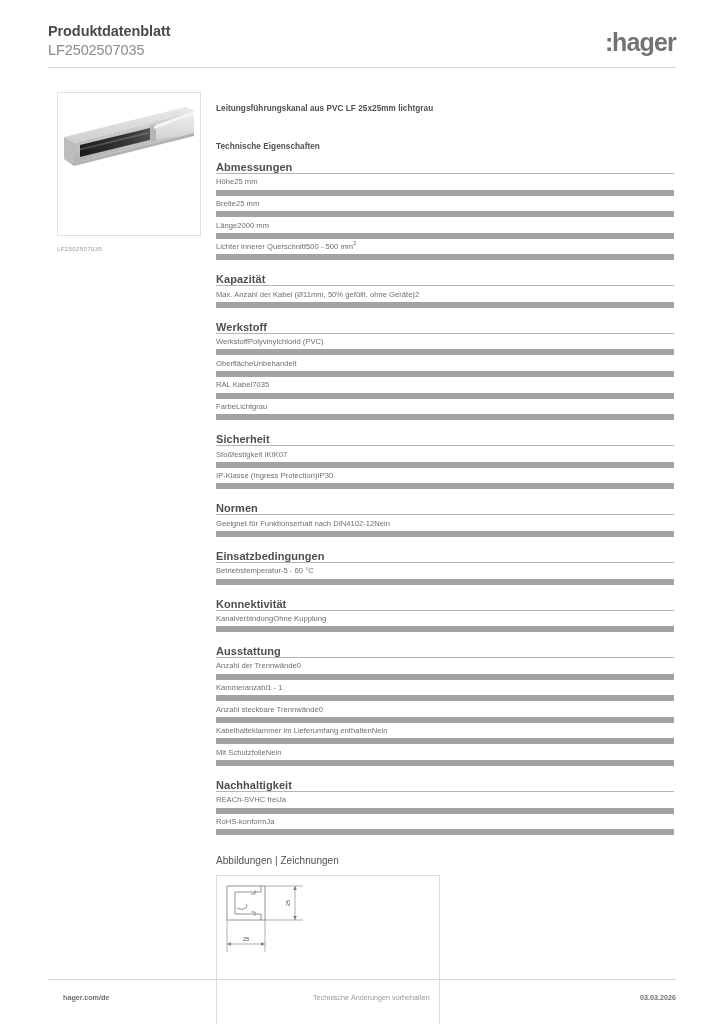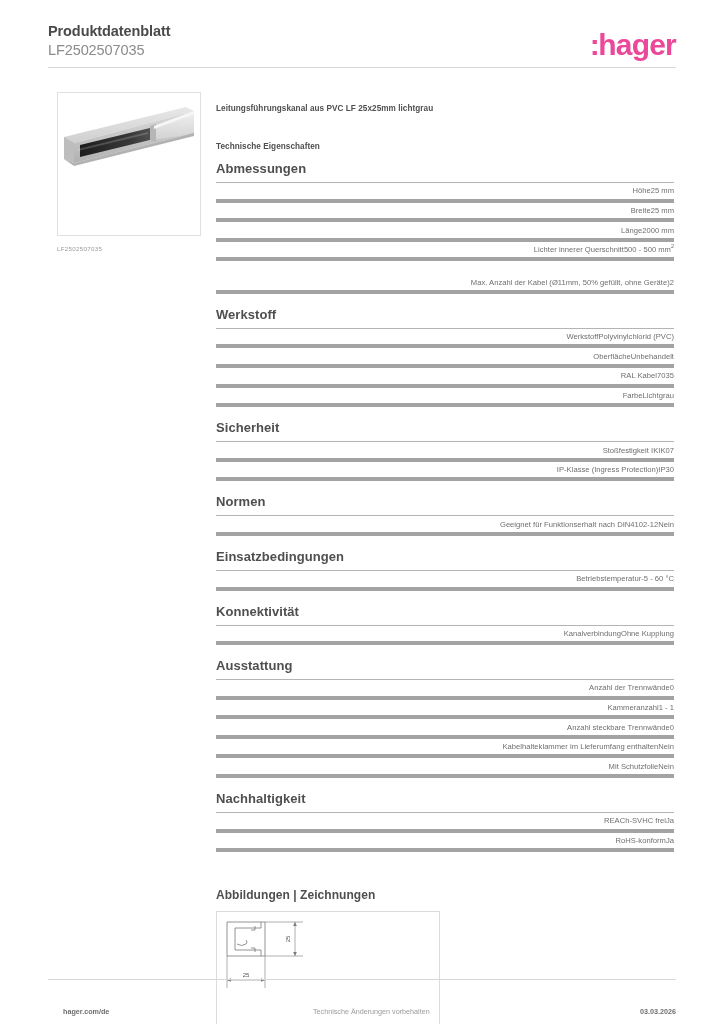--- a/index.html
+++ b/index.html
@@ -39,23 +39,23 @@
     letter-spacing: -0.1px;
   }
   .doc-subtitle {
     font-size: 14.5px;
     font-weight: normal;
     color: #8c8c8c;
     letter-spacing: -0.1px;
     margin-top: 1px;
   }
   .logo {
-    font-size: 30px;
+    font-size: 25px;
     font-weight: bold;
-    color: #ec4899;
+    color: #737373;
     letter-spacing: -0.8px;
     line-height: 1;
     margin-top: 8px;
   }
   .logo .colon { letter-spacing: -1.5px; }
 
   .header-rule {
     position: absolute;
     left: 48px;
     top: 67px;
@@ -104,48 +104,48 @@
   .tech-title {
     font-size: 8.2px;
     font-weight: bold;
     color: #4f4f4f;
     letter-spacing: 0.05px;
     margin-bottom: 10px;
   }
 
   .spec-group { margin-bottom: 13px; }
   .group-title {
-    font-size: 13px;
+    font-size: 11px;
     font-weight: bold;
     color: #4f4f4f;
     letter-spacing: 0.05px;
-    padding-bottom: 6px;
+    padding-bottom: 0;
     border-bottom: 1px solid #b4b4b4;
   }
   .spec-row {
     display: flex;
-    justify-content: flex-end;
+    justify-content: flex-start;
     align-items: baseline;
     font-size: 7.6px;
     color: #6e6e6e;
-    border-bottom: 4px solid #a3a3a3;
+    border-bottom: 6px solid #a3a3a3;
     padding: 3.4px 0 3.2px 0;
     letter-spacing: 0.02px;
   }
   .spec-label { white-space: nowrap; }
   .spec-value { white-space: nowrap; text-align: right; }
   .spec-value sup { font-size: 5.4px; vertical-align: super; line-height: 0; }
 
   
   .drawings-title {
-    font-size: 12px;
-    font-weight: bold;
+    font-size: 10px;
+    font-weight: normal;
     color: #4f4f4f;
     letter-spacing: 0.05px;
-    margin-top: 36px;
+    margin-top: 20px;
     margin-bottom: 9px;
   }
   .drawing-box {
     width: 224px;
     height: 228px;
     border: 1px solid #dcdcdc;
     background: #ffffff;
     position: relative;
   }
   .drawing-box svg { display: block; }
@@ -155,21 +155,21 @@
     position: absolute;
     left: 48px;
     bottom: 44px;
     width: 628px;
     height: 1px;
     background: #d8d8d8;
   }
   .footer {
     position: absolute;
     left: 48px;
-    bottom: 8px;
+    bottom: 22px;
     width: 628px;
     display: flex;
     justify-content: space-between;
     align-items: baseline;
     font-size: 7.2px;
     padding-left: 15px;
   }
   .footer-left { font-weight: bold; color: #6e6e6e; }
   .footer-center { color: #9a9a9a; position: absolute; left: 50%; transform: translateX(-42%); }
   .footer-right { font-weight: bold; color: #6e6e6e; }
@@ -252,20 +252,21 @@
           <div class="spec-row">
             <span class="spec-label">Länge</span>
             <span class="spec-value">2000 mm</span>
           </div>
           <div class="spec-row">
             <span class="spec-label">Lichter innerer Querschnitt</span>
             <span class="spec-value">500 - 500 mm<sup>2</sup></span>
           </div>
         </div>
         <div class="spec-group">
+          <div class="group-title">Kapazität</div>
           <div class="spec-row">
             <span class="spec-label">Max. Anzahl der Kabel (Ø11mm, 50% gefüllt, ohne Geräte)</span>
             <span class="spec-value">2</span>
           </div>
         </div>
         <div class="spec-group">
           <div class="group-title">Werkstoff</div>
           <div class="spec-row">
             <span class="spec-label">Werkstoff</span>
             <span class="spec-value">Polyvinylchlorid (PVC)</span>

